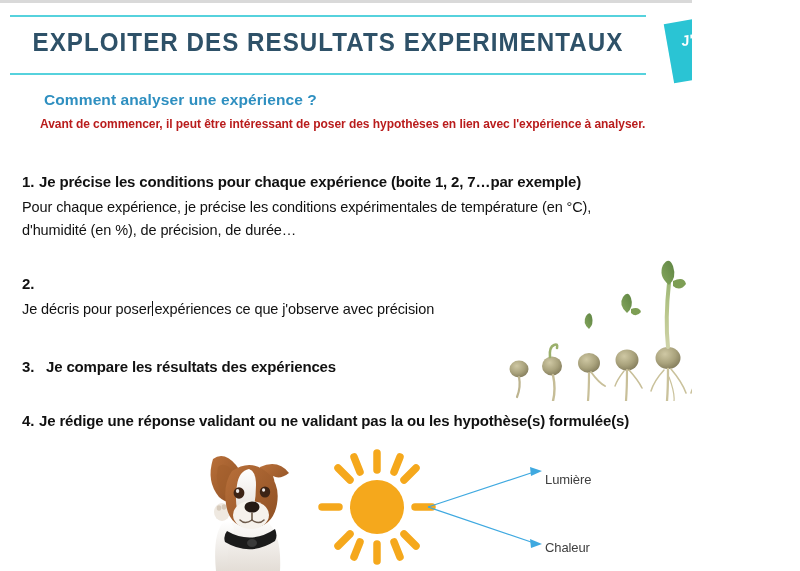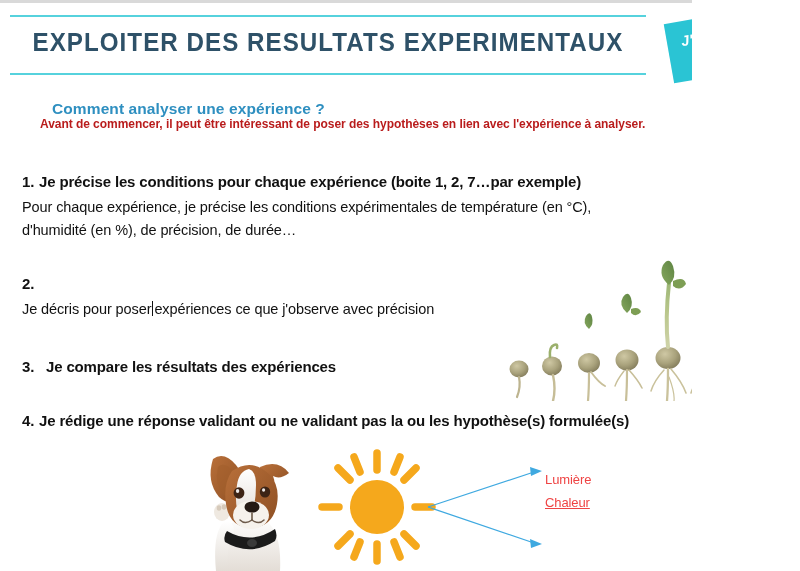--- a/index.html
+++ b/index.html
@@ -74,28 +74,27 @@
     font-weight: bold;
     font-style: italic;
     line-height: 1.28;
     text-align: center;
     letter-spacing: 0.2px;
   }
 
   
   #subtitle {
     position: absolute;
-    left: 52px;
+    left: 44px;
     top: 88px;
     font-size: 15.5px;
     font-weight: bold;
     color: #2e8fc0;
     letter-spacing: 0.1px;
     white-space: nowrap;
-    margin-top: 9px;
   }
   #warning {
     position: absolute;
     left: 40px;
     top: 114px;
     font-size: 12px;
     font-weight: bold;
     color: #b91c1c;
     letter-spacing: -0.05px;
     white-space: nowrap;
@@ -164,26 +163,26 @@
   #sun-diagram {
     position: absolute;
     left: 316px;
     top: 444px;
     width: 300px;
     height: 120px;
   }
   .diagram-label {
     position: absolute;
     font-size: 13px;
-    color: #ef4444;
+    color: #404040;
     letter-spacing: -0.1px;
     white-space: nowrap;
   }
   #label-lumiere { left: 545px; top: 469px; }
-  #label-chaleur { left: 545px; top: 492px; text-decoration: underline; }
+  #label-chaleur { left: 545px; top: 537px; }
 </style>
 </head>
 <body>
 
 <div id="page">
 
   <div id="header-block">
     <div class="hrule top"></div>
     <div id="doc-title">EXPLOITER DES RESULTATS EXPERIMENTAUX</div>
     <div class="hrule bot"></div>

